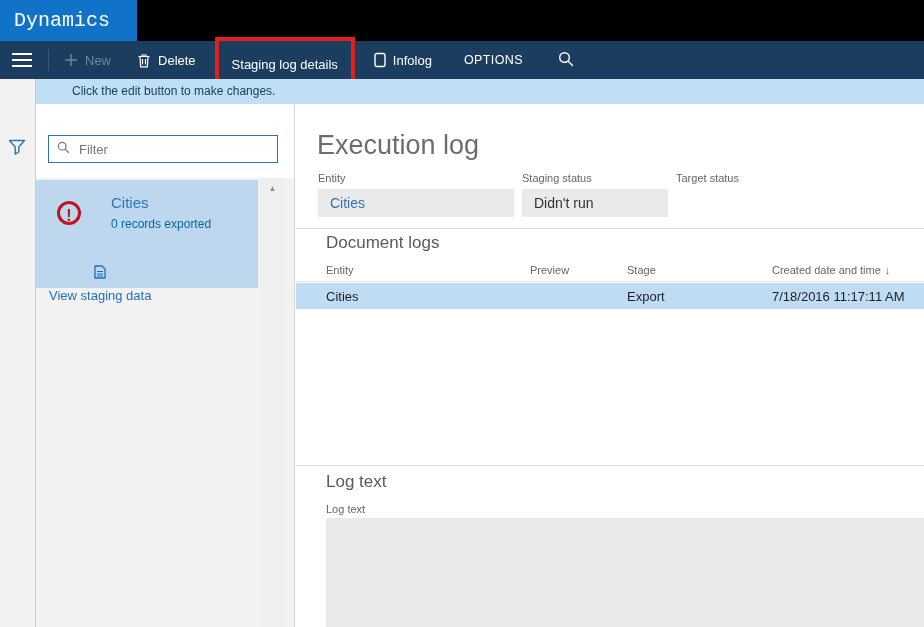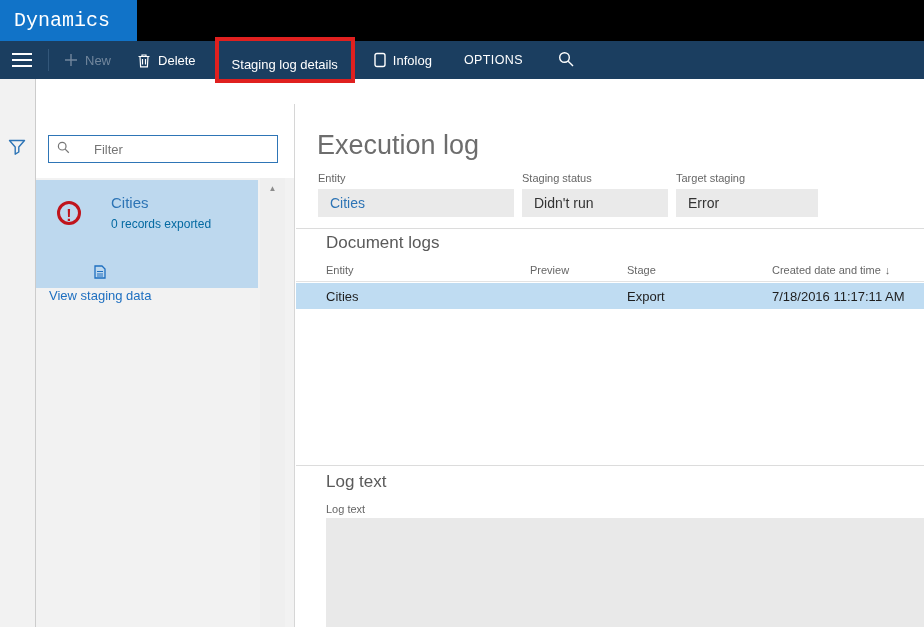--- a/index.html
+++ b/index.html
@@ -34,21 +34,21 @@
 
   
   .left-rail { position:absolute; top:79px; left:0; width:36px; height:548px; background:#F2F2F2;
                border-right:1px solid #CCCCCC; }
   .funnel-btn { position:absolute; top:60px; left:8px; background:none; border:none; cursor:pointer; padding:0; }
 
   
   .sidebar { position:absolute; top:104px; left:36px; width:259px; height:523px; background:#fff;
              border-right:1px solid #D6D6D6; }
   .filter-box { position:absolute; top:31px; left:12px; width:230px; height:28px; border:1px solid #2E75B6;
-                background:#fff; display:flex; align-items:center; gap:24px; padding-left:8px; }
+                background:#fff; display:flex; align-items:center; gap:9px; padding-left:8px; }
   .filter-box input { border:none; outline:none; font-size:13px; color:#333; width:180px;
                       font-family:inherit; background:transparent; }
   .filter-box input::placeholder { color:#767676; opacity:1; }
   .list-area { position:absolute; top:74px; left:0; width:258px; height:449px; background:#F2F2F2; }
   .entity-card { position:absolute; top:2px; left:0; width:222px; height:108px; background:#BDD8EE; cursor:pointer; }
   .err-icon { position:absolute; top:21px; left:21px; width:24px; height:24px; border:3px solid #C0141C;
               border-radius:50%; color:#C0141C; font-weight:bold; text-align:center; line-height:24px; font-size:16px; }
   .card-title { position:absolute; top:14px; left:75px; font-size:15px; color:#2D74B5; }
   .card-sub { position:absolute; top:37px; left:75px; font-size:12px; color:#0369a1; }
   .card-link { position:absolute; top:85px; left:13px; display:flex; align-items:center; gap:6px;
@@ -130,20 +130,21 @@
       <span>OPTIONS</span>
     </button>
     <button class="tb-search">
       <svg width="16" height="16" viewBox="0 0 16 16">
           <circle cx="6.5" cy="6.5" r="4.8" fill="none" stroke="currentColor" stroke-width="1.4"></circle>
           <path d="M10.2 10.2 L15 15" stroke="currentColor" stroke-width="1.4"></path>
         </svg>
     </button>
   </nav>
 
+  <div class="infobar">Click the edit button to make changes.</div>
 
   <div class="left-rail">
     <button class="funnel-btn">
       <svg width="18" height="17" viewBox="0 0 18 17">
           <path d="M1.5 1.5 H16.5 L10.8 8 V13 L7.2 15.2 V8 Z" fill="none" stroke="#2E75B6" stroke-width="1.4" stroke-linejoin="round"></path>
         </svg>
     </button>
   </div>
 
   <aside class="sidebar">
@@ -178,22 +179,21 @@
 
     <div class="field f1">
       <span class="lbl">Entity</span>
       <div class="val">Cities</div>
     </div>
     <div class="field f2">
       <span class="lbl">Staging status</span>
       <div class="val">Didn't run</div>
     </div>
     <div class="field f3">
-      <span class="lbl">Target staging</span>
-      <div class="val">Error</div>
+      <span class="lbl">Target status</span>
     </div>
 
     <div class="hdiv div1"></div>
     <h2 class="section-title dl-title">Document logs</h2>
 
     <div class="grid-row dl-head">
       <span class="c1">Entity</span>
       <span>Preview</span>
       <span>Stage</span>
       <span>

